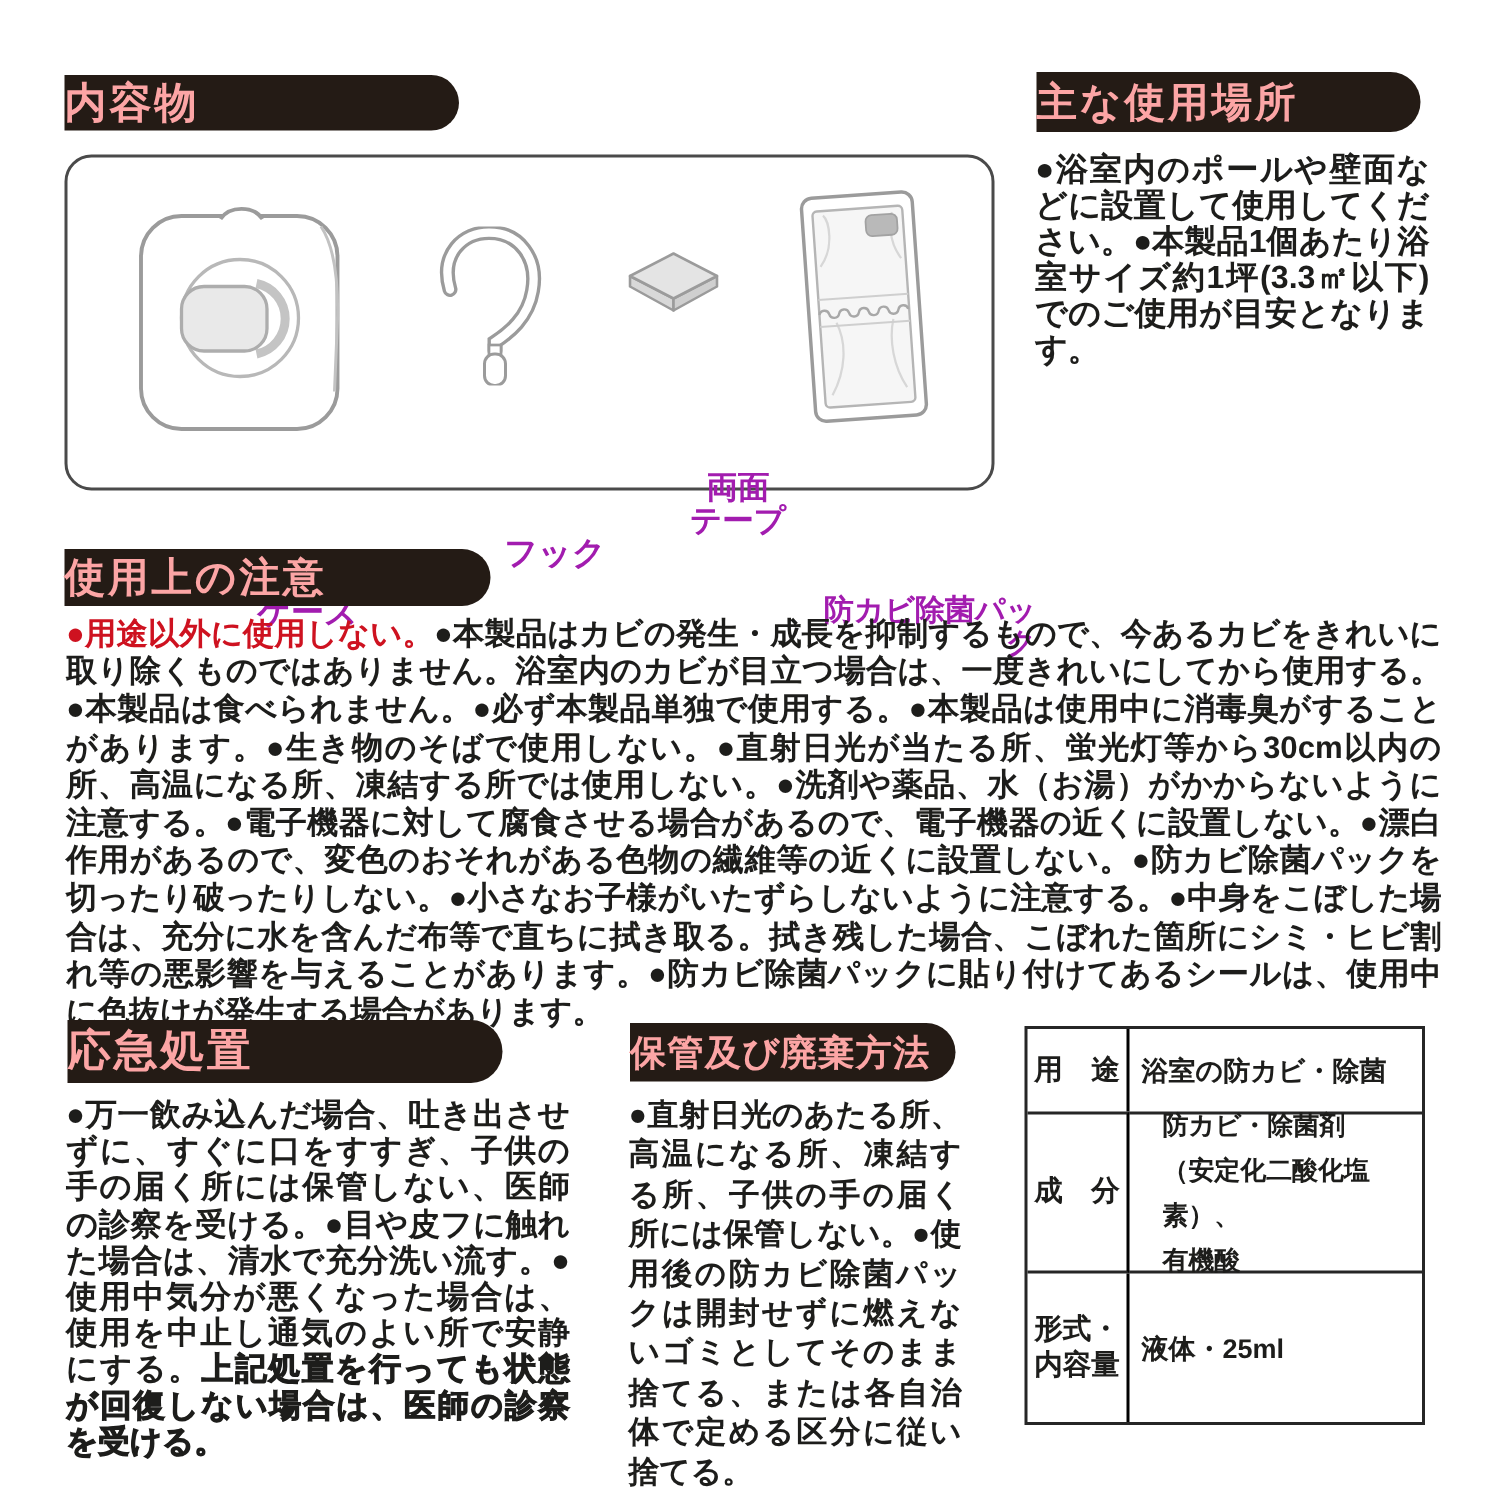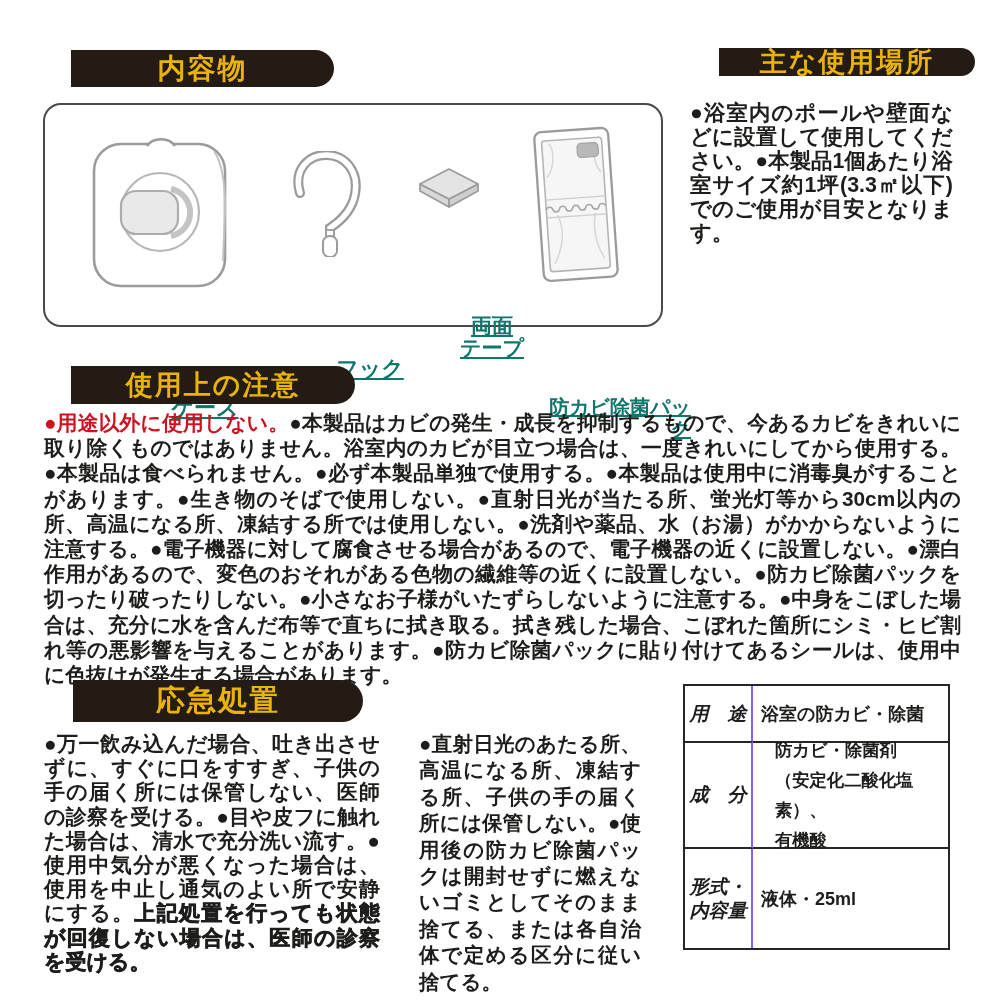--- a/index.html
+++ b/index.html
@@ -3,58 +3,58 @@
 <meta charset="utf-8">
 <style>
   html,body { margin:0; padding:0; background:#ffffff; }
   .page {
     position:relative; width:1000px; height:1000px; background:#ffffff;
     font-family:"Liberation Sans","DejaVu Sans",sans-serif;
     color:#1d1d1b; font-weight:700; overflow:hidden;
     -webkit-font-smoothing:antialiased;
   }
   .pill {
-    position:absolute; background:#241b15; color:#eab308;
+    position:absolute; background:#241b15; color:#fca5a5;
     border-radius:0 22px 22px 0;
-    display:flex; align-items:center; justify-content:center;
-    letter-spacing:2px; font-weight:700;margin-left:28px;
+    display:flex; align-items:center; 
+    letter-spacing:2px; font-weight:700;
   }
   .para { position:absolute; text-align:justify; text-justify:inter-character; word-break:break-all; }
   .red  { color:#ce1220; }
   .heavy { font-weight:900; -webkit-text-stroke:0.7px #1d1d1b; }
 
   .pill-contents { left:43px; top:50px;  width:263px; height:37px; font-size:28px; }
-  .pill-places   { left:691px; top:48px; width:256px; height:28px; font-size:27px; }
+  .pill-places   { left:691px; top:48px; width:256px; height:40px; font-size:27px; }
   .pill-caution  { left:43px; top:366px; width:284px; height:38px; font-size:27px; }
   .pill-firstaid { left:45px; top:680px; width:290px; height:42px; font-size:29px; }
   .pill-storage  { left:420px; top:682px; width:217px; height:39px; font-size:24px; letter-spacing:1px; }
 
   .contents-box {
     position:absolute; left:43px; top:103px; width:620px; height:224px;
     border:2.5px solid #4a4a4a; border-radius:18px; background:#fff; box-sizing:border-box;
   }
   .illu { position:absolute; }
-  .illu-label { position:absolute; text-align:center; font-size:22px; color:#0f766e; white-space:pre-line; line-height:22px;text-decoration:underline; }
+  .illu-label { position:absolute; text-align:center; font-size:22px; color:#a21caf; white-space:pre-line; line-height:22px; }
   .label-case { left:100px; top:292px; width:120px; }
   .label-hook { left:265px; top:253px; width:120px; }
   .label-tape { left:387px; top:210px; width:120px; font-size:21px; }
   .label-pack { left:486px; top:291px; width:160px; font-size:20px;text-align:right; }
 
   .places-body   { left:690px; top:101px; width:263px; font-size:21.4px; line-height:24px; }
   .caution-body  { left:44px;  top:410px; width:917px; font-size:20.8px; line-height:25.2px; }
   .firstaid-body { left:44px;  top:732px; width:336px; font-size:21px; line-height:24.2px; }
   .storage-body  { left:419px; top:731px; width:222px; font-size:20.5px; line-height:26.4px; }
 
   .spec-table {
     position:absolute; left:683px; top:684px; width:267px; height:266px;
     border:2.5px solid #262626; box-sizing:border-box;
     display:grid; grid-template-columns:68px 1fr; grid-template-rows:55px 108px 1fr;
   }
   .spec-cell { display:flex; align-items:center; box-sizing:border-box; border-color:#262626; }
-  .spec-label { justify-content:center; text-align:center; font-size:19px; line-height:24px; border-right:2px solid #8b5cf6; white-space:pre-line;font-style:italic; }
+  .spec-label { justify-content:center; text-align:center; font-size:19px; line-height:24px; border-right:2px solid #000000; white-space:pre-line; }
   .spec-value { padding-left:8px; font-size:18px; white-space:pre-line; }
   .row-mid { border-top:2px solid #262626; border-bottom:2px solid #262626; }
   .val-seibun { font-size:17.3px; line-height:30px; padding-left:22px; }
 </style>
 </head>
 <body>
 
 <div class="page">
 
   <div class="pill pill-contents">
@@ -114,20 +114,23 @@
     <span class="red">●用途以外に使用しない。</span><span>●本製品はカビの発生・成長を抑制するもので、今あるカビをきれいに取り除くものではありません。浴室内のカビが目立つ場合は、一度きれいにしてから使用する。●本製品は食べられません。●必ず本製品単独で使用する。●本製品は使用中に消毒臭がすることがあります。●生き物のそばで使用しない。●直射日光が当たる所、蛍光灯等から30cm以内の所、高温になる所、凍結する所では使用しない。●洗剤や薬品、水（お湯）がかからないように注意する。●電子機器に対して腐食させる場合があるので、電子機器の近くに設置しない。●漂白作用があるので、変色のおそれがある色物の繊維等の近くに設置しない。●防カビ除菌パックを切ったり破ったりしない。●小さなお子様がいたずらしないように注意する。●中身をこぼした場合は、充分に水を含んだ布等で直ちに拭き取る。拭き残した場合、こぼれた箇所にシミ・ヒビ割れ等の悪影響を与えることがあります。●防カビ除菌パックに貼り付けてあるシールは、使用中に色抜けが発生する場合があります。</span>
   </div>
 
   <div class="pill pill-firstaid">
     <span>応急処置</span>
   </div>
   <div class="para firstaid-body">
     <span>●万一飲み込んだ場合、吐き出させずに、すぐに口をすすぎ、子供の手の届く所には保管しない、医師の診察を受ける。●目や皮フに触れた場合は、清水で充分洗い流す。●使用中気分が悪くなった場合は、使用を中止し通気のよい所で安静にする。</span><span class="heavy">上記処置を行っても状態が回復しない場合は、医師の診察を受ける。</span>
   </div>
 
+  <div class="pill pill-storage">
+    <span>保管及び廃棄方法</span>
+  </div>
   <div class="para storage-body">●直射日光のあたる所、高温になる所、凍結する所、子供の手の届く所には保管しない。●使用後の防カビ除菌パックは開封せずに燃えないゴミとしてそのまま捨てる、または各自治体で定める区分に従い捨てる。</div>
 
   <div class="spec-table">
     <div class="spec-cell spec-label">用　途</div>
     <div class="spec-cell spec-value">浴室の防カビ・除菌</div>
 
     <div class="spec-cell spec-label row-mid">成　分</div>
     <div class="spec-cell spec-value row-mid val-seibun">防カビ・除菌剤
 （安定化二酸化塩素）、
 有機酸</div>

